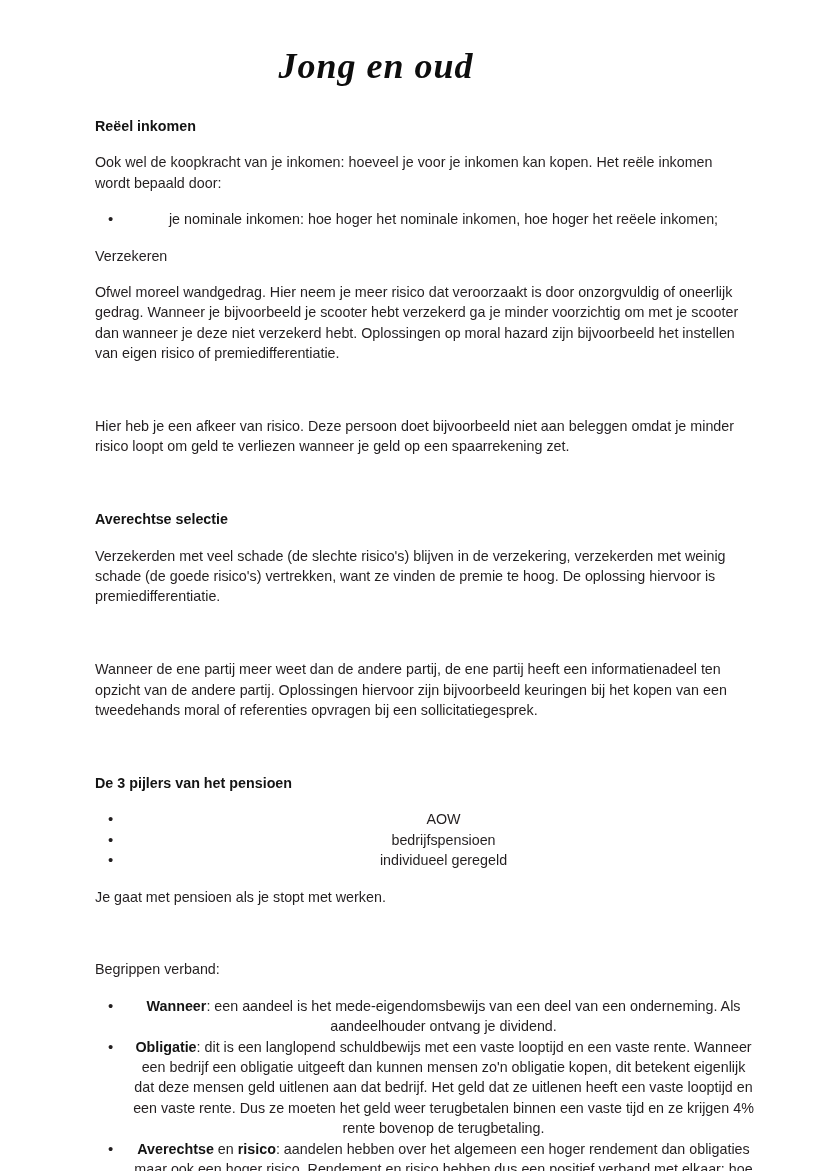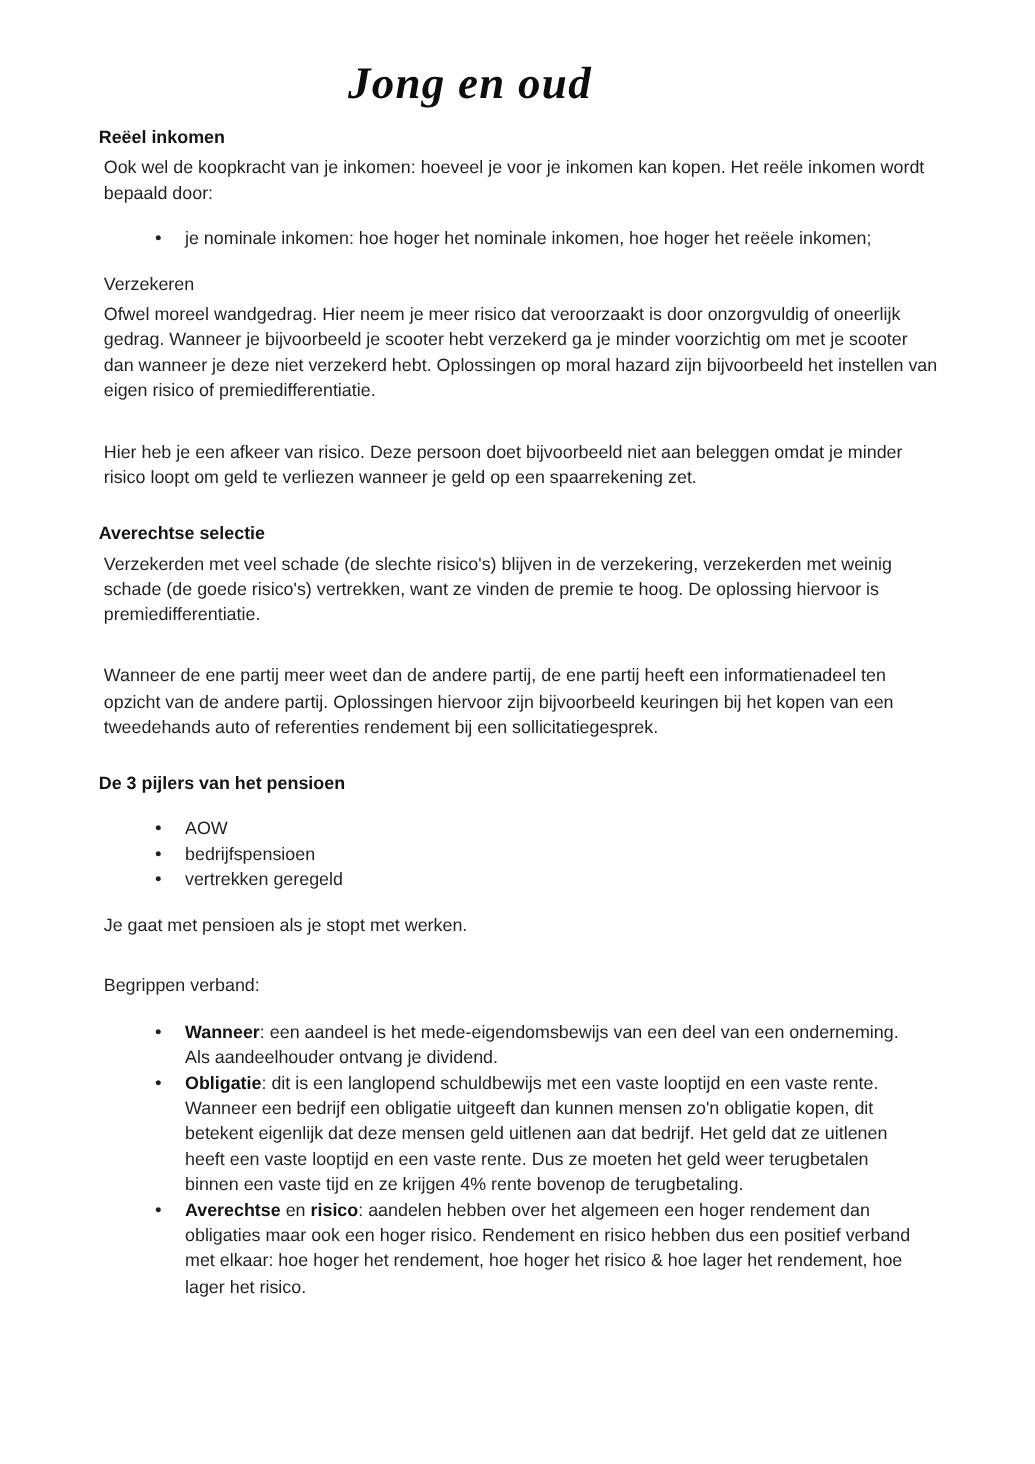--- a/index.html
+++ b/index.html
@@ -34,38 +34,39 @@
     position: absolute;
     top: 100px;
     left: 79px;
     width: 676px;
     font-size: 14.3px;
     line-height: 20.4px;
     color: #231f20;
     text-align: left;
   }
   .para {
-    margin: 4px;
+    margin: 16px;
     padding: 0;
   }
   .heading {
-    margin: 0;
+    margin: 16px;
     padding: 0;
     font-weight: 700;
     font-size: 14.3px;
     line-height: 20.4px;
     color: #141414;
   }
   .spacer {
     height: 20.4px;
   }
   ul.bullets {
-    margin: 16px;
+    margin: 0;
     padding: 0;
     list-style: none;
+    text-align: center;
   }
   ul.bullets > li {
     position: relative;
     margin: 0;
     padding: 0 0 0 53px;
     line-height: 20.4px;
   }
   ul.bullets > li::before {
     content: "\2022";
     position: absolute;
@@ -91,27 +92,27 @@
         <li>je nominale inkomen: hoe hoger het nominale inkomen, hoe hoger het reëele inkomen;</li>
       </ul>
       <div class="para">Verzekeren</div>
       <div class="para">Ofwel moreel wandgedrag. Hier neem je meer risico dat veroorzaakt is door onzorgvuldig of oneerlijk gedrag. Wanneer je bijvoorbeeld je scooter hebt verzekerd ga je minder voorzichtig om met je scooter dan wanneer je deze niet verzekerd hebt. Oplossingen op moral hazard zijn bijvoorbeeld het instellen van eigen risico of premiedifferentiatie.</div>
       <div class="spacer"></div>
       <div class="para">Hier heb je een afkeer van risico. Deze persoon doet bijvoorbeeld niet aan beleggen omdat je minder risico loopt om geld te verliezen wanneer je geld op een spaarrekening zet.</div>
       <div class="spacer"></div>
       <div class="heading">Averechtse selectie</div>
       <div class="para">Verzekerden met veel schade (de slechte risico's) blijven in de verzekering, verzekerden met weinig schade (de goede risico's) vertrekken, want ze vinden de premie te hoog. De oplossing hiervoor is premiedifferentiatie.</div>
       <div class="spacer"></div>
-      <div class="para">Wanneer de ene partij meer weet dan de andere partij, de ene partij heeft een informatienadeel ten opzicht van de andere partij. Oplossingen hiervoor zijn bijvoorbeeld keuringen bij het kopen van een tweedehands auto of referenties rendement bij een sollicitatiegesprek.</div>
+      <div class="para">Wanneer de ene partij meer weet dan de andere partij, de ene partij heeft een informatienadeel ten opzicht van de andere partij. Oplossingen hiervoor zijn bijvoorbeeld keuringen bij het kopen van een tweedehands moral of referenties opvragen bij een sollicitatiegesprek.</div>
       <div class="spacer"></div>
       <div class="heading">De 3 pijlers van het pensioen</div>
       <ul class="bullets">
         <li>AOW</li>
         <li>bedrijfspensioen</li>
-        <li>vertrekken geregeld</li>
+        <li>individueel geregeld</li>
       </ul>
       <div class="para">Je gaat met pensioen als je stopt met werken.</div>
       <div class="spacer"></div>
       <div class="para">Begrippen verband:</div>
       <ul class="bullets">
         <li><span class="b">Wanneer</span><span>: een aandeel is het mede-eigendomsbewijs van een deel van een onderneming. Als aandeelhouder ontvang je dividend.</span></li>
         <li><span class="b">Obligatie</span><span>: dit is een langlopend schuldbewijs met een vaste looptijd en een vaste rente. Wanneer een bedrijf een obligatie uitgeeft dan kunnen mensen zo'n obligatie kopen, dit betekent eigenlijk dat deze mensen geld uitlenen aan dat bedrijf. Het geld dat ze uitlenen heeft een vaste looptijd en een vaste rente. Dus ze moeten het geld weer terugbetalen binnen een vaste tijd en ze krijgen 4% rente bovenop de terugbetaling.</span></li>
         <li><span class="b">Averechtse</span><span> en </span><span class="b">risico</span><span>: aandelen hebben over het algemeen een hoger rendement dan obligaties maar ook een hoger risico. Rendement en risico hebben dus een positief verband met elkaar: hoe hoger het rendement, hoe hoger het risico &amp; hoe lager het rendement, hoe lager het risico.</span></li>
       </ul>
     </div>

